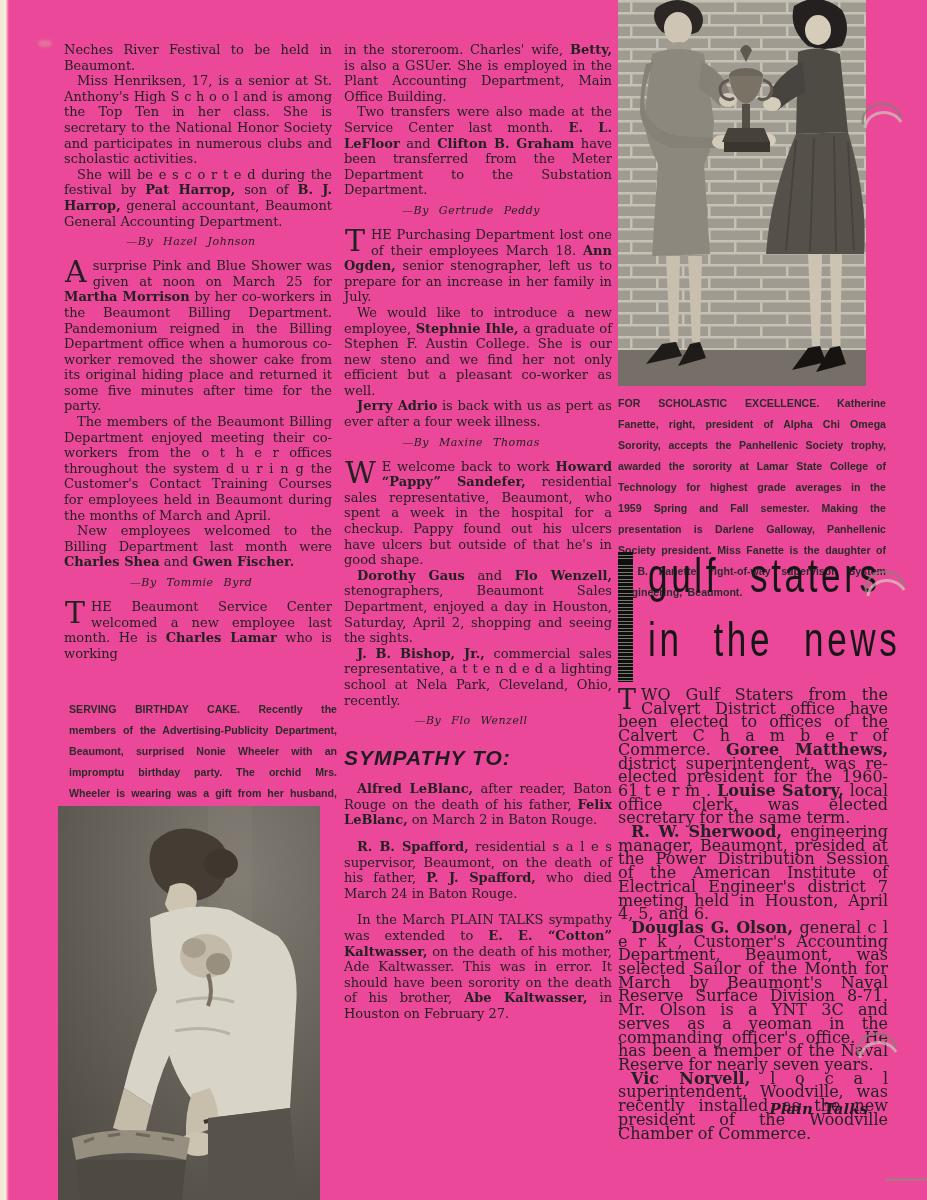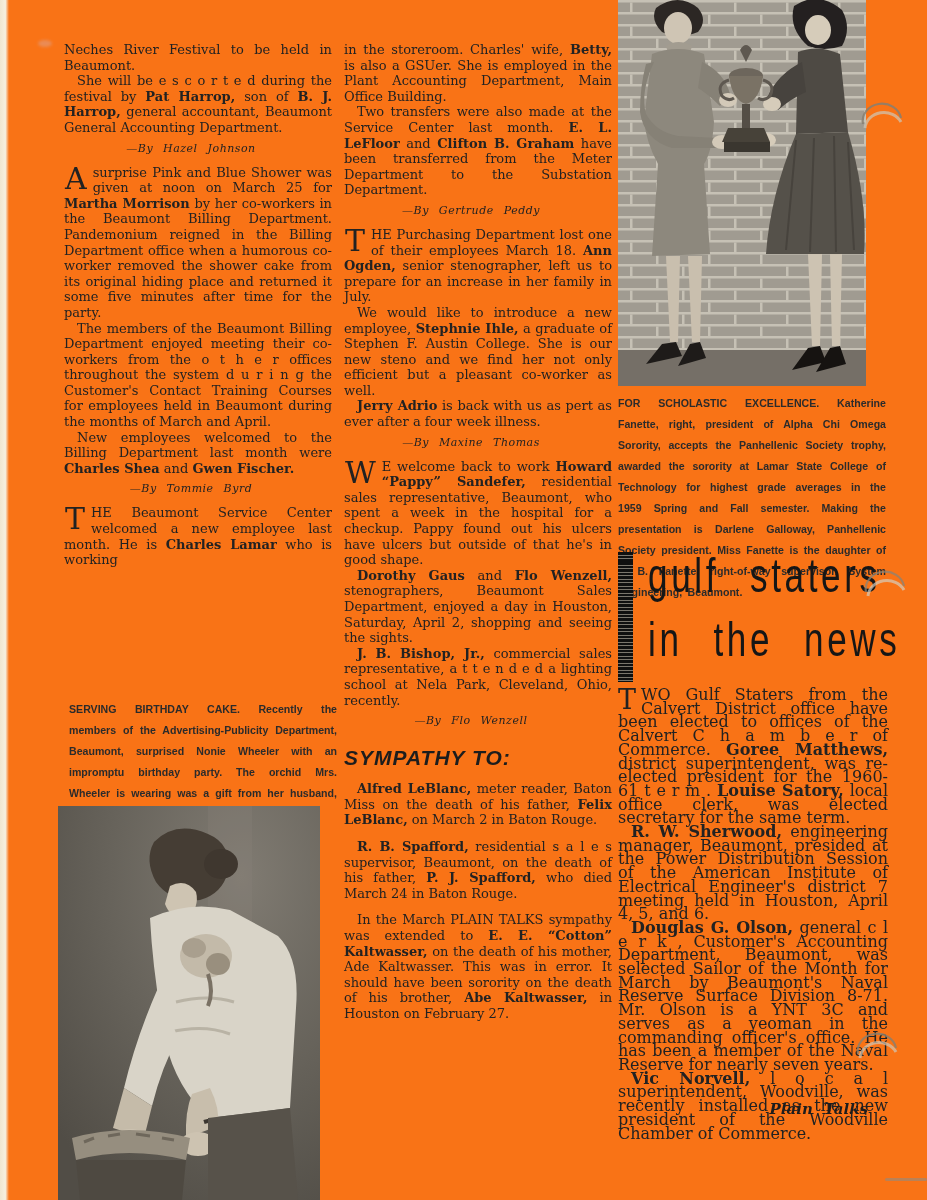--- a/index.html
+++ b/index.html
@@ -1,18 +1,18 @@
 <!DOCTYPE html>
 <html><head>
 <meta charset="utf-8">
 <style>
   html,body{margin:0;padding:0;background:#e8e6e0;}
   .page{
     position:relative;width:927px;height:1200px;margin:0 auto;
-    background:#f97316;overflow:hidden;
+    background:#ec4899;overflow:hidden;
     font-family:"DejaVu Serif", serif;color:#222;
   }
   .edge-strip{position:absolute;left:0;top:0;width:9px;height:1200px;
     background:linear-gradient(90deg,#f0e6d0,#f6efdf 60%,rgba(250,248,241,0));}
   .smudge{position:absolute;left:38px;top:40px;width:14px;height:7px;border-radius:50%;
     background:#d9aba3;opacity:.45;filter:blur(1.5px);}
   .col{position:absolute;}
   p{margin:0;}
   .body{font-size:13px;line-height:15.6px;text-align:justify;text-justify:inter-word;}
   .c3 .body{font-size:16px;line-height:13.7px;}
@@ -43,20 +43,21 @@
 </style>
 </head>
 <body>
 
 <div class="page">
   <div class="edge-strip"></div>
   <div class="smudge"></div>
 
   <div class="col" style="left:64px;top:42px;width:268px">
     <p class="body"><span>Neches River Festival to be held in Beaumont.</span></p>
+    <p class="body ind"><span>Miss Henriksen, 17, is a senior at St. Anthony's High S c h o o l and is among the Top Ten in her class. She is secretary to the National Honor Society and participates in numerous clubs and scholastic activities.</span></p>
     <p class="body ind"><span>She will be e s c o r t e d during the festival by </span><span class="b">Pat Harrop,</span><span> son of </span><span class="b">B. J. Harrop,</span><span> general accountant, Beaumont General Accounting Department.</span></p>
     <p class="byline">—By Hazel Johnson</p>
     <p class="body dc sec"><span>A surprise Pink and Blue Shower was given at noon on March 25 for </span><span class="b">Martha Morrison</span><span> by her co-workers in the Beaumont Billing Department. Pandemonium reigned in the Billing Department office when a humorous co-worker removed the shower cake from its original hiding place and returned it some five minutes after time for the party.</span></p>
     <p class="body ind"><span>The members of the Beaumont Billing Department enjoyed meeting their co-workers from the o t h e r offices throughout the system d u r i n g the Customer's Contact Training Courses for employees held in Beaumont during the months of March and April.</span></p>
     <p class="body ind"><span>New employees welcomed to the Billing Department last month were </span><span class="b">Charles Shea</span><span> and </span><span class="b">Gwen Fischer.</span></p>
     <p class="byline">—By Tommie Byrd</p>
     <p class="body dc sec"><span>THE Beaumont Service Center welcomed a new employee last month. He is </span><span class="b">Charles Lamar</span><span> who is working</span></p>
   </div>
 
   <div class="caption" style="left:69px;top:699px;width:268px">SERVING BIRTHDAY CAKE. Recently the members of the Advertising-Publicity Department, Beaumont, surprised Nonie Wheeler with an impromptu birthday party. The orchid Mrs. Wheeler is wearing was a gift from her husband, Ed, System Engineering Department.</div>
@@ -112,21 +113,21 @@
     <p class="byline">—By Gertrude Peddy</p>
     <p class="body dc sec"><span>THE Purchasing Department lost one of their employees March 18. </span><span class="b">Ann Ogden,</span><span> senior stenographer, left us to prepare for an increase in her family in July.</span></p>
     <p class="body ind"><span>We would like to introduce a new employee, </span><span class="b">Stephnie Ihle,</span><span> a graduate of Stephen F. Austin College. She is our new steno and we find her not only efficient but a pleasant co-worker as well.</span></p>
     <p class="body ind"><span class="b">Jerry Adrio</span><span> is back with us as pert as ever after a four week illness.</span></p>
     <p class="byline">—By Maxine Thomas</p>
     <p class="body dc sec"><span>WE welcome back to work </span><span class="b">Howard “Pappy” Sandefer,</span><span> residential sales representative, Beaumont, who spent a week in the hospital for a checkup. Pappy found out his ulcers have ulcers but outside of that he's in good shape.</span></p>
     <p class="body ind"><span class="b">Dorothy Gaus</span><span> and </span><span class="b">Flo Wenzell,</span><span> stenographers, Beaumont Sales Department, enjoyed a day in Houston, Saturday, April 2, shopping and seeing the sights.</span></p>
     <p class="body ind"><span class="b">J. B. Bishop, Jr.,</span><span> commercial sales representative, a t t e n d e d a lighting school at Nela Park, Cleveland, Ohio, recently.</span></p>
     <p class="byline">—By Flo Wenzell</p>
     <h2 class="sym-heading">SYMPATHY TO:</h2>
-    <p class="body sym"><span class="b">Alfred LeBlanc,</span><span> meter reader, Baton Miss on the death of his father, </span><span class="b">Felix LeBlanc,</span><span> on March 2 in Baton Rouge.</span></p>
+    <p class="body sym"><span class="b">Alfred LeBlanc,</span><span> after reader, Baton Rouge on the death of his father, </span><span class="b">Felix LeBlanc,</span><span> on March 2 in Baton Rouge.</span></p>
     <p class="body sym"><span class="b">R. B. Spafford,</span><span> residential s a l e s supervisor, Beaumont, on the death of his father, </span><span class="b">P. J. Spafford,</span><span> who died March 24 in Baton Rouge.</span></p>
     <p class="body sym"><span>In the March PLAIN TALKS sympathy was extended to </span><span class="b">E. E. “Cotton” Kaltwasser,</span><span> on the death of his mother, Ade Kaltwasser. This was in error. It should have been sorority on the death of his brother, </span><span class="b">Abe Kaltwasser,</span><span> in Houston on February 27.</span></p>
   </div>
 
   <svg class="photo" style="left:618px;top:0" width="248" height="386" viewBox="0 0 248 386">
     <defs>
       <pattern id="bricks" width="52" height="24" patternUnits="userSpaceOnUse">
         <rect width="52" height="24" fill="#a09b91"></rect>
         <rect x="0" y="0" width="52" height="2.5" fill="#c6c1b5"></rect>
         <rect x="0" y="12" width="52" height="2.5" fill="#c6c1b5"></rect>

